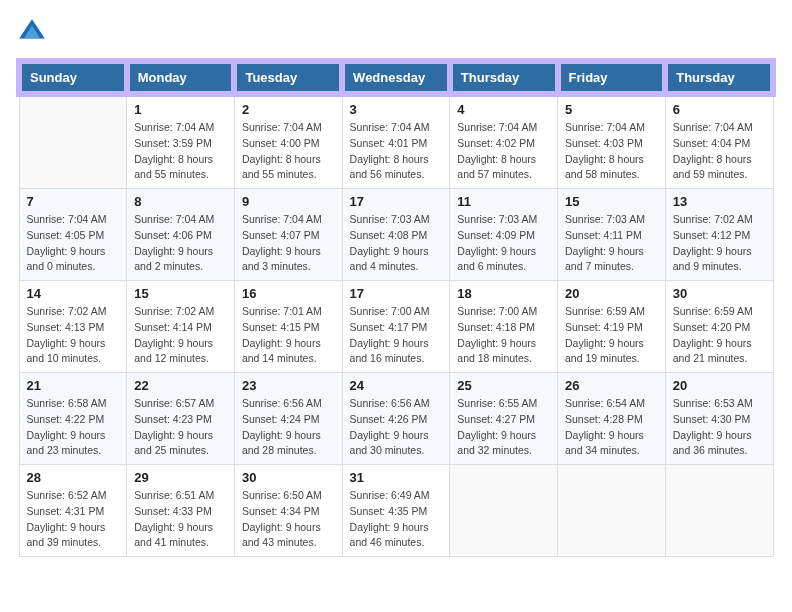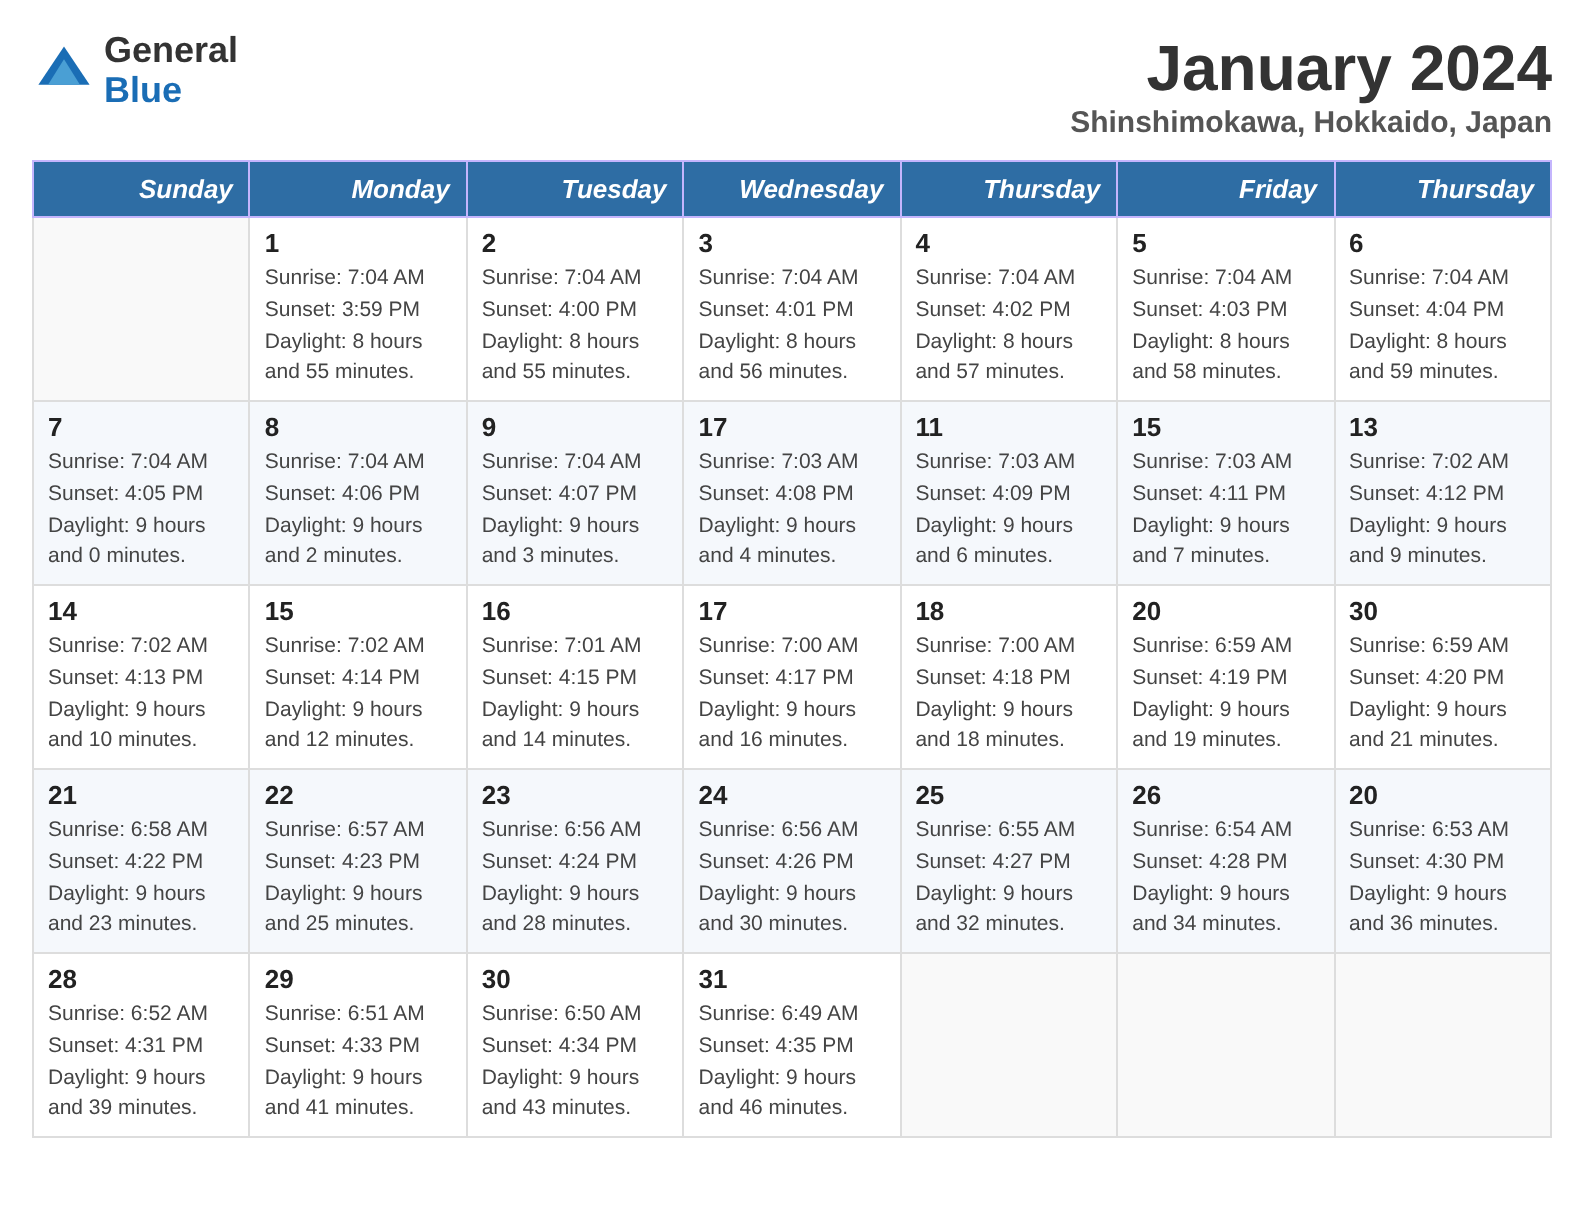--- a/index.html
+++ b/index.html
@@ -46,26 +46,25 @@
       font-weight: bold;
     }
     .calendar {
       width: 100%;
       border-collapse: collapse;
       border: 1px solid #ccc;
     }
     .calendar th {
       background-color: #2e6da4;
       color: white;
-      text-align: right;
+      text-align: left;
       padding: 6px 8px;
       font-size: 13px;
       font-weight: bold;
-      border: 1px solid #c4b5fd;
-      font-style: italic;
+      border: 6px solid #c4b5fd;
     }
     .calendar td {
       vertical-align: top;
       padding: 5px 7px;
       border: 1px solid #ddd;
       width: calc(100% / 7);
       min-height: 80px;
       background: #fff;
       font-size: 11px;
       color: #333;
@@ -93,28 +92,20 @@
   </style>
 </head>
 <body>
 
 <div class="header">
   <div class="logo">
     <svg class="logo-icon" viewBox="0 0 40 40" xmlns="http://www.w3.org/2000/svg">
       <polygon points="20,4 36,28 4,28" fill="#1a6db5"></polygon>
       <polygon points="20,12 30,28 10,28" fill="#4a9fd4"></polygon>
     </svg>
-    <div class="logo-text">
-      <div><span class="general">General</span></div>
-      <div><span class="blue">Blue</span></div>
-    </div>
-  </div>
-  <div class="title-section">
-    <div class="month-title">January 2024</div>
-    <div class="subtitle">Shinshimokawa, Hokkaido, Japan</div>
   </div>
 </div>
 
 <table class="calendar">
   <thead>
     <tr>
     <th>Sunday</th>
         <th>Monday</th>
         <th>Tuesday</th>
         <th>Wednesday</th>

